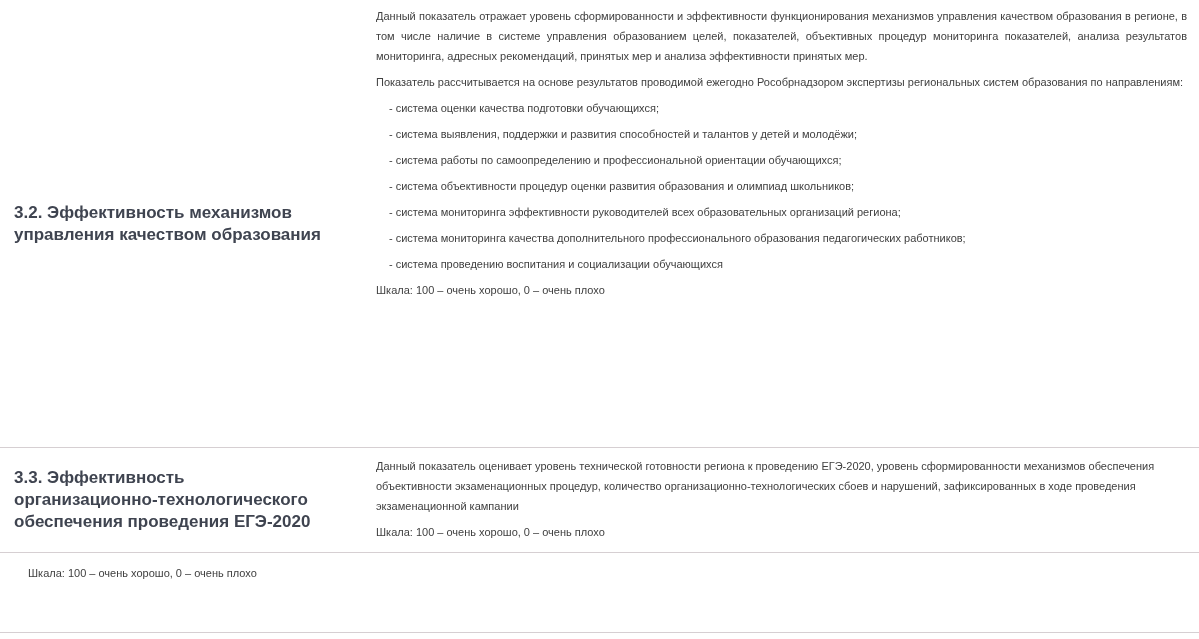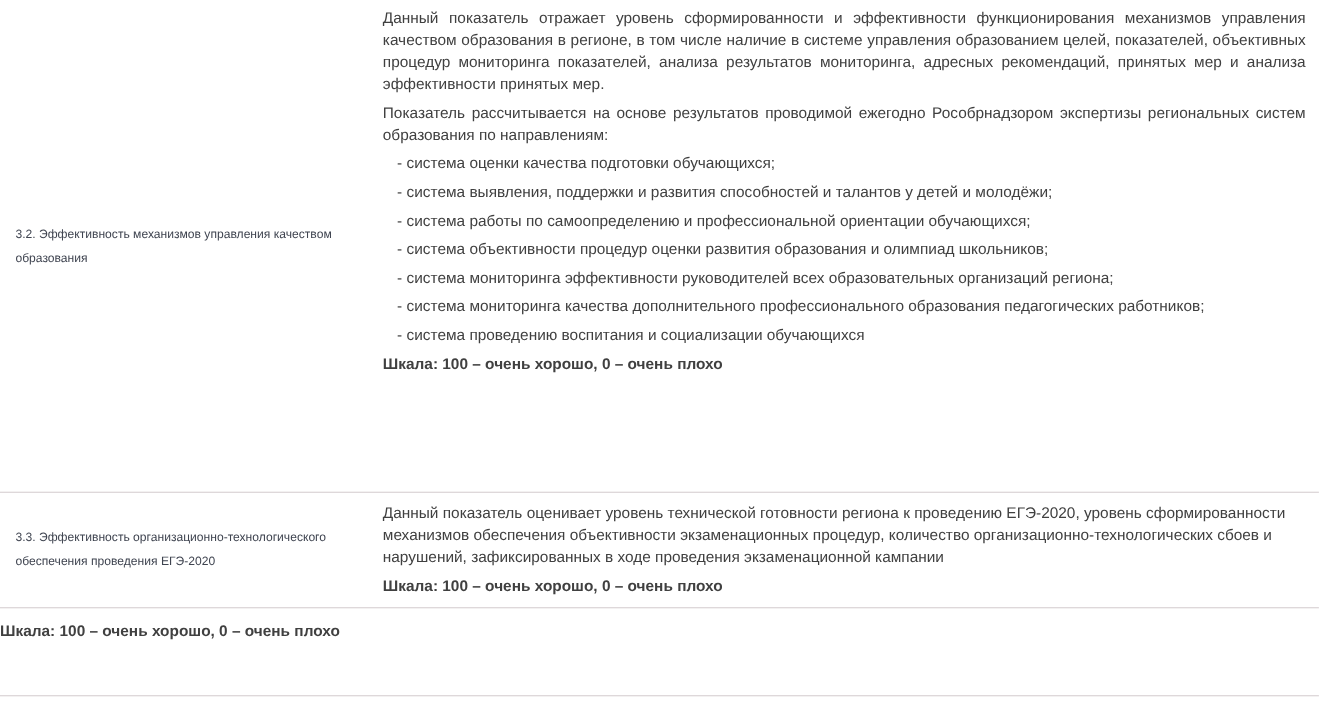--- a/index.html
+++ b/index.html
@@ -22,35 +22,35 @@
     border-bottom:1px solid var(--divider);
   }
   .row-1{height:448px;}
   .row-2{height:105px;}
   .row-3{height:80px;}
   .cell-left{
     display:flex;align-items:center;
     padding-left:14px;padding-right:22px;
   }
   .cell-left h3{
-    font-size:11px;line-height:22px;font-weight:400;
+    font-size:17px;line-height:22px;font-weight:700;
     color:var(--heading);
   }
   .cell-right{
     padding-right:12px;
-    font-size:14px;line-height:20px;
+    font-size:11px;line-height:20px;margin-left:28px;
   }
   .row-1 .cell-right{padding-top:6px;}
   .row-2 .cell-right{padding-top:8px;}
   .row-3 .cell-right{padding-top:10px;}
   .cell-right p{margin:0 0 6px 0;}
   .justify p{text-align:justify;}
   .bullet{text-indent:13px;}
   .bullet-wide{text-indent:26px;}
-  .scale{font-weight:700;text-align:left;}
+  .scale{font-weight:400;text-align:left;}
 </style>
 </head>
 <body>
 
 <div class="doc">
 
   <section class="row row-1">
     <div class="cell-left">
       <h3>3.2. Эффективность механизмов управления качеством образования</h3>
     </div>

